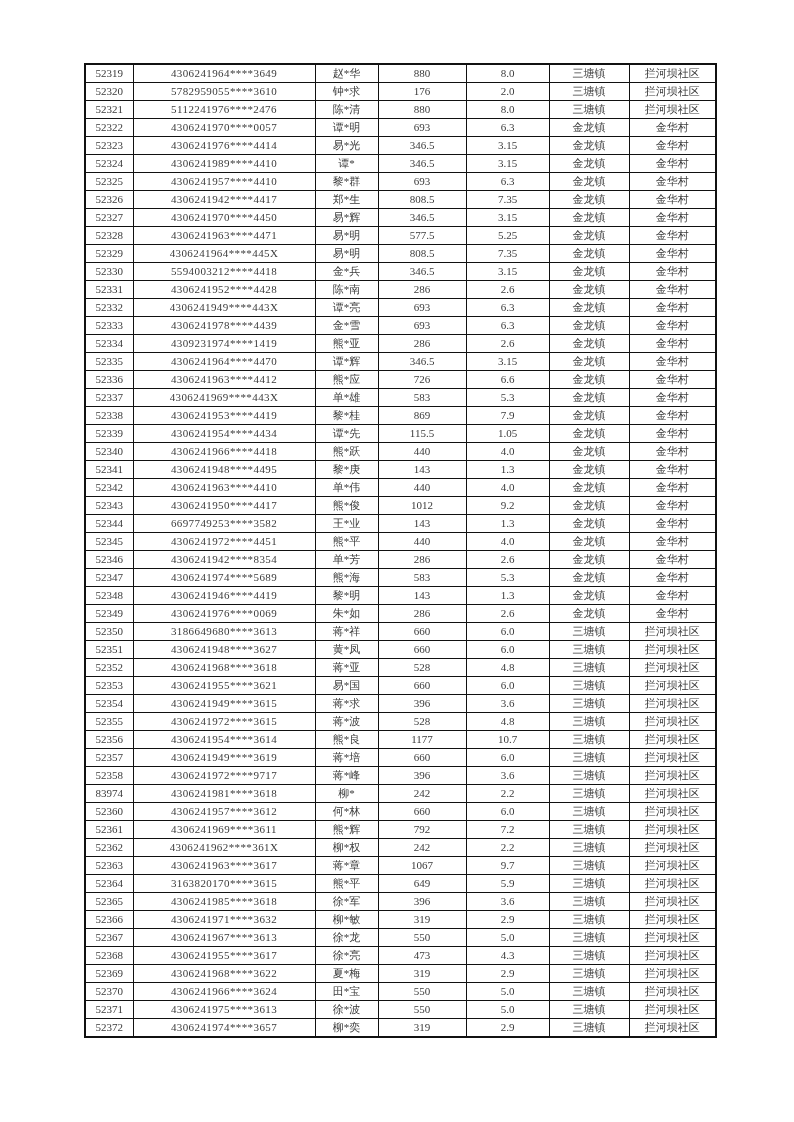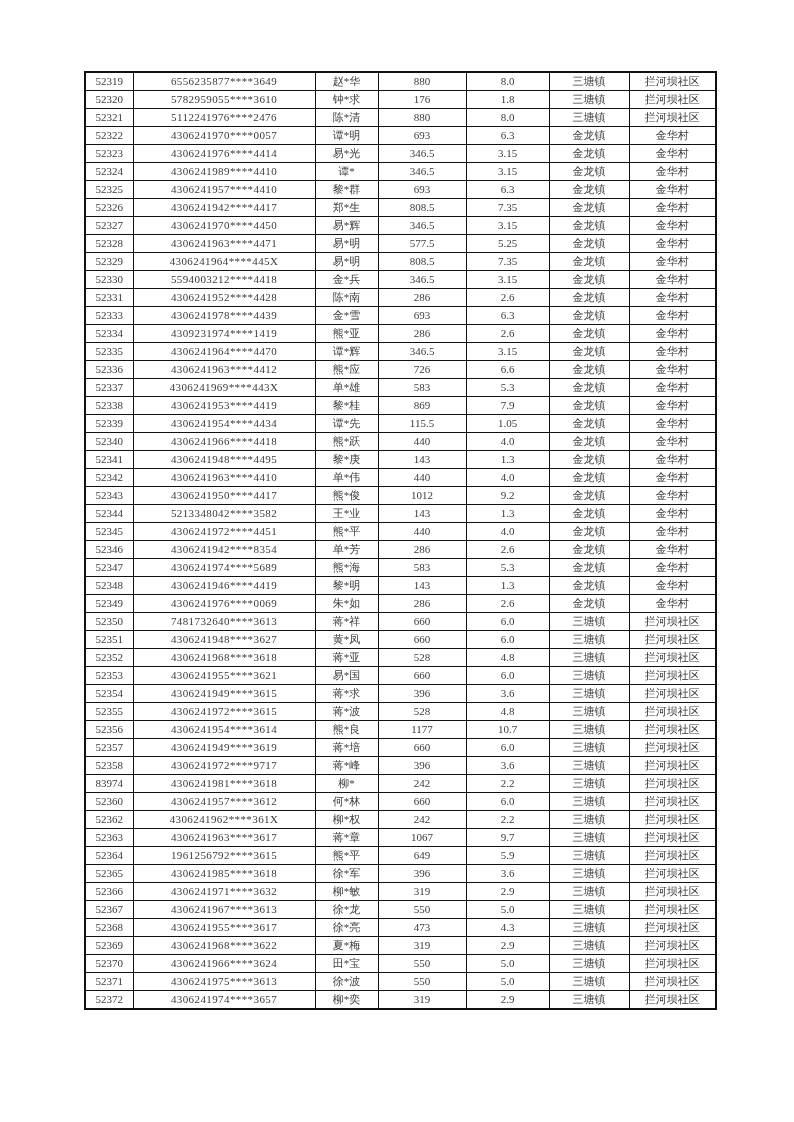--- a/index.html
+++ b/index.html
@@ -10,21 +10,21 @@
   .page {
     position: relative;
     width: 794px;
     height: 1122px;
     background: #ffffff;
     overflow: hidden;
   }
   table.doc-table {
     position: absolute;
     left: 84px;
-    top: 71px;
+    top: 63px;
     border-collapse: collapse;
     table-layout: fixed;
     border: 2px solid #111111;
   }
   table.doc-table td {
     border: 1px solid #111111;
     height: 17px;
     padding: 0 2px;
     text-align: center;
     vertical-align: middle;
@@ -49,33 +49,33 @@
       <col style="width:182px">
       <col style="width:63px">
       <col style="width:88px">
       <col style="width:83px">
       <col style="width:80px">
       <col style="width:87px">
     </colgroup>
     <tbody>
         <tr>
           <td class="serial-cell">52319</td>
-          <td class="id-cell">6556235877****3649</td>
+          <td class="id-cell">4306241964****3649</td>
           <td class="name-cell">赵*华</td>
           <td class="amount-cell">880</td>
           <td class="area-cell">8.0</td>
           <td class="town-cell">三塘镇</td>
           <td class="village-cell">拦河坝社区</td>
         </tr>
         <tr>
           <td class="serial-cell">52320</td>
           <td class="id-cell">5782959055****3610</td>
           <td class="name-cell">钟*求</td>
           <td class="amount-cell">176</td>
-          <td class="area-cell">1.8</td>
+          <td class="area-cell">2.0</td>
           <td class="town-cell">三塘镇</td>
           <td class="village-cell">拦河坝社区</td>
         </tr>
         <tr>
           <td class="serial-cell">52321</td>
           <td class="id-cell">5112241976****2476</td>
           <td class="name-cell">陈*清</td>
           <td class="amount-cell">880</td>
           <td class="area-cell">8.0</td>
           <td class="town-cell">三塘镇</td>
@@ -165,20 +165,29 @@
         <tr>
           <td class="serial-cell">52331</td>
           <td class="id-cell">4306241952****4428</td>
           <td class="name-cell">陈*南</td>
           <td class="amount-cell">286</td>
           <td class="area-cell">2.6</td>
           <td class="town-cell">金龙镇</td>
           <td class="village-cell">金华村</td>
         </tr>
         <tr>
+          <td class="serial-cell">52332</td>
+          <td class="id-cell">4306241949****443X</td>
+          <td class="name-cell">谭*亮</td>
+          <td class="amount-cell">693</td>
+          <td class="area-cell">6.3</td>
+          <td class="town-cell">金龙镇</td>
+          <td class="village-cell">金华村</td>
+        </tr>
+        <tr>
           <td class="serial-cell">52333</td>
           <td class="id-cell">4306241978****4439</td>
           <td class="name-cell">金*雪</td>
           <td class="amount-cell">693</td>
           <td class="area-cell">6.3</td>
           <td class="town-cell">金龙镇</td>
           <td class="village-cell">金华村</td>
         </tr>
         <tr>
           <td class="serial-cell">52334</td>
@@ -265,21 +274,21 @@
           <td class="serial-cell">52343</td>
           <td class="id-cell">4306241950****4417</td>
           <td class="name-cell">熊*俊</td>
           <td class="amount-cell">1012</td>
           <td class="area-cell">9.2</td>
           <td class="town-cell">金龙镇</td>
           <td class="village-cell">金华村</td>
         </tr>
         <tr>
           <td class="serial-cell">52344</td>
-          <td class="id-cell">5213348042****3582</td>
+          <td class="id-cell">6697749253****3582</td>
           <td class="name-cell">王*业</td>
           <td class="amount-cell">143</td>
           <td class="area-cell">1.3</td>
           <td class="town-cell">金龙镇</td>
           <td class="village-cell">金华村</td>
         </tr>
         <tr>
           <td class="serial-cell">52345</td>
           <td class="id-cell">4306241972****4451</td>
           <td class="name-cell">熊*平</td>
@@ -319,21 +328,21 @@
           <td class="serial-cell">52349</td>
           <td class="id-cell">4306241976****0069</td>
           <td class="name-cell">朱*如</td>
           <td class="amount-cell">286</td>
           <td class="area-cell">2.6</td>
           <td class="town-cell">金龙镇</td>
           <td class="village-cell">金华村</td>
         </tr>
         <tr>
           <td class="serial-cell">52350</td>
-          <td class="id-cell">7481732640****3613</td>
+          <td class="id-cell">3186649680****3613</td>
           <td class="name-cell">蒋*祥</td>
           <td class="amount-cell">660</td>
           <td class="area-cell">6.0</td>
           <td class="town-cell">三塘镇</td>
           <td class="village-cell">拦河坝社区</td>
         </tr>
         <tr>
           <td class="serial-cell">52351</td>
           <td class="id-cell">4306241948****3627</td>
           <td class="name-cell">黄*凤</td>
@@ -417,40 +426,49 @@
         <tr>
           <td class="serial-cell">52360</td>
           <td class="id-cell">4306241957****3612</td>
           <td class="name-cell">何*林</td>
           <td class="amount-cell">660</td>
           <td class="area-cell">6.0</td>
           <td class="town-cell">三塘镇</td>
           <td class="village-cell">拦河坝社区</td>
         </tr>
         <tr>
+          <td class="serial-cell">52361</td>
+          <td class="id-cell">4306241969****3611</td>
+          <td class="name-cell">熊*辉</td>
+          <td class="amount-cell">792</td>
+          <td class="area-cell">7.2</td>
+          <td class="town-cell">三塘镇</td>
+          <td class="village-cell">拦河坝社区</td>
+        </tr>
+        <tr>
           <td class="serial-cell">52362</td>
           <td class="id-cell">4306241962****361X</td>
           <td class="name-cell">柳*权</td>
           <td class="amount-cell">242</td>
           <td class="area-cell">2.2</td>
           <td class="town-cell">三塘镇</td>
           <td class="village-cell">拦河坝社区</td>
         </tr>
         <tr>
           <td class="serial-cell">52363</td>
           <td class="id-cell">4306241963****3617</td>
           <td class="name-cell">蒋*章</td>
           <td class="amount-cell">1067</td>
           <td class="area-cell">9.7</td>
           <td class="town-cell">三塘镇</td>
           <td class="village-cell">拦河坝社区</td>
         </tr>
         <tr>
           <td class="serial-cell">52364</td>
-          <td class="id-cell">1961256792****3615</td>
+          <td class="id-cell">3163820170****3615</td>
           <td class="name-cell">熊*平</td>
           <td class="amount-cell">649</td>
           <td class="area-cell">5.9</td>
           <td class="town-cell">三塘镇</td>
           <td class="village-cell">拦河坝社区</td>
         </tr>
         <tr>
           <td class="serial-cell">52365</td>
           <td class="id-cell">4306241985****3618</td>
           <td class="name-cell">徐*军</td>

